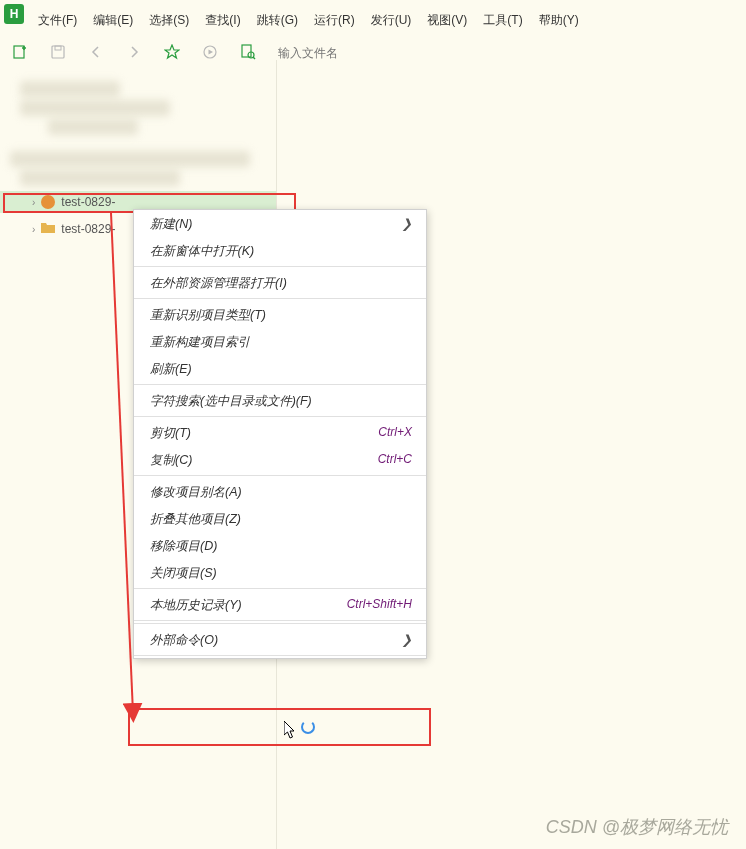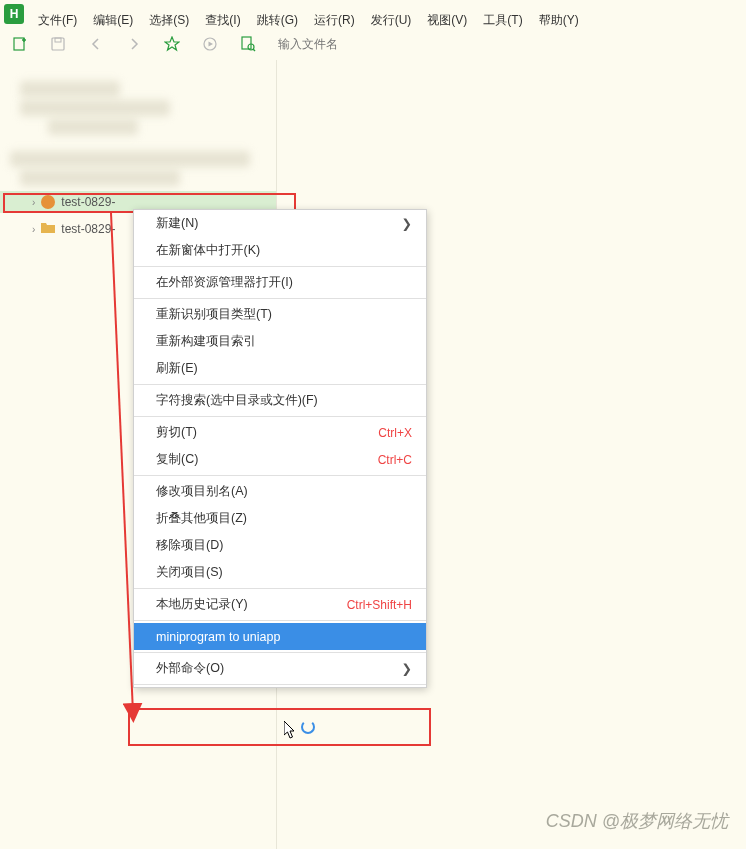--- a/index.html
+++ b/index.html
@@ -2,21 +2,21 @@
 <html><head>
   <meta charset="utf-8">
   <style>
     * { margin: 0; padding: 0; box-sizing: border-box; font-family: "Microsoft YaHei", sans-serif; }
     body { width: 746px; height: 849px; background: #fdfbef; position: relative; overflow: hidden; }
     
     .menubar { display: flex; align-items: center; height: 28px; background: #fdfbef; padding: 0 4px; font-size: 12px; color: #333; }
     .app-icon { width: 20px; height: 20px; background: #2a9d3f; border-radius: 3px; display: flex; align-items: center; justify-content: center; color: #fff; font-weight: bold; font-size: 12px; margin-right: 6px; }
     .menu-item { padding: 4px 8px; cursor: default; margin-top: 12px; }
     
-    .toolbar { display: flex; align-items: center; height: 32px; padding: 0 12px; gap: 22px; }
+    .toolbar { display: flex; align-items: flex-end; height: 32px; padding: 0 12px; gap: 22px; }
     .tb-icon { width: 16px; height: 16px; display: inline-flex; align-items: center; justify-content: center; color: #2a9d3f; }
     .tb-icon.grey { color: #b8b8b8; }
     .search-input { border: none; background: transparent; font-size: 12px; color: #999; outline: none; width: 200px; margin-left: 0px; }
     
     .workspace { display: flex; height: calc(100% - 60px); }
     .sidebar { width: 277px; background: #fdfbef; padding-top: 18px; position: relative; border-right: 1px solid #e8e6d8; }
     .editor { flex: 1; background: #fdfbef; }
     
     .blur-block { filter: blur(4px); opacity: 0.6; background: #d8d4c0; border-radius: 2px; margin: 3px 20px; height: 16px; }
     .blur-block.w1 { width: 100px; }
@@ -25,34 +25,34 @@
     .blur-block.w4 { width: 240px; margin-left: 10px; }
     .blur-block.w5 { width: 160px; margin-left: 20px; }
     
     .tree-item { display: flex; align-items: center; font-size: 12px; color: #555; padding: 2px 0 2px 32px; height: 22px; gap: 6px; }
     .tree-item.selected { background: #d9eed1; }
     .chevron { font-size: 10px; color: #888; }
     .folder-icon { color: #e6b44e; }
     .proj-icon { width: 14px; height: 14px; background: #e69138; border-radius: 50%; display: inline-block; }
     
     .context-menu { position: absolute; left: 133px; top: 209px; width: 294px; background: #fff; border: 1px solid #d0d0d0; box-shadow: 1px 2px 8px rgba(0,0,0,0.2); font-size: 12.5px; z-index: 100; }
-    .cm-item { display: flex; justify-content: space-between; align-items: center; padding: 6px 14px 6px 22px; color: #333; cursor: default; height: 27px; }
+    .cm-item { display: flex; justify-content: space-between; align-items: flex-start; padding: 6px 14px 6px 16px; color: #333; cursor: default; height: 27px; font-style: italic; }
     .cm-item.hl { background: #3a8ee6; color: #fff; }
     .cm-sep { height: 1px; background: #e0e0e0; margin: 2px 0; }
-    .cm-shortcut { color: #ef4444; font-size: 12px; }
+    .cm-shortcut { color: #701a75; font-size: 12px; }
     .cm-arrow { color: #555; }
     
     .red-box-1 { position: absolute; left: 3px; top: 193px; width: 293px; height: 20px; border: 2px solid #e53935; pointer-events: none; z-index: 50; }
     .red-box-2 { position: absolute; left: 128px; top: 708px; width: 303px; height: 38px; border: 2px solid #e53935; pointer-events: none; z-index: 150; }
     .red-arrow { position: absolute; left: 103px; top: 213px; z-index: 140; pointer-events: none; }
     
     .cursor-ptr { position: absolute; left: 284px; top: 721px; z-index: 160; pointer-events: none; }
     .busy-ring { position: absolute; left: 301px; top: 720px; z-index: 161; pointer-events: none; width: 14px; height: 14px; border: 2px solid #3a8ee6; border-top-color: transparent; border-radius: 50%; }
     
-    .watermark { position: absolute; right: 18px; bottom: 16px; color: #a8a89c; font-size: 18px; font-style: italic; }
+    .watermark { position: absolute; right: 18px; bottom: 10px; color: #a8a89c; font-size: 18px; font-style: italic; }
   </style>
 </head>
 <body>
 
 <div class="menubar">
   <div class="app-icon">H</div>
   <div class="menu-item">文件(F)</div>
   <div class="menu-item">编辑(E)</div>
   <div class="menu-item">选择(S)</div>
   <div class="menu-item">查找(I)</div>
@@ -183,23 +183,20 @@
     </div>
     <div class="cm-item">
       <span>关闭项目(S)</span>
     </div>
     <div class="cm-sep"></div>
     <div class="cm-item">
       <span>本地历史记录(Y)</span>
       <span class="cm-shortcut">Ctrl+Shift+H</span>
     </div>
     <div class="cm-sep"></div>
-    <div class="cm-item hl">
-      <span>miniprogram to uniapp</span>
-    </div>
     <div class="cm-sep"></div>
     <div class="cm-item">
       <span>外部命令(O)</span>
       <span class="cm-arrow">❯</span>
     </div>
     <div class="cm-sep"></div>
   </div>
 
 <div class="red-box-1"></div>
 <div class="red-box-2"></div>

